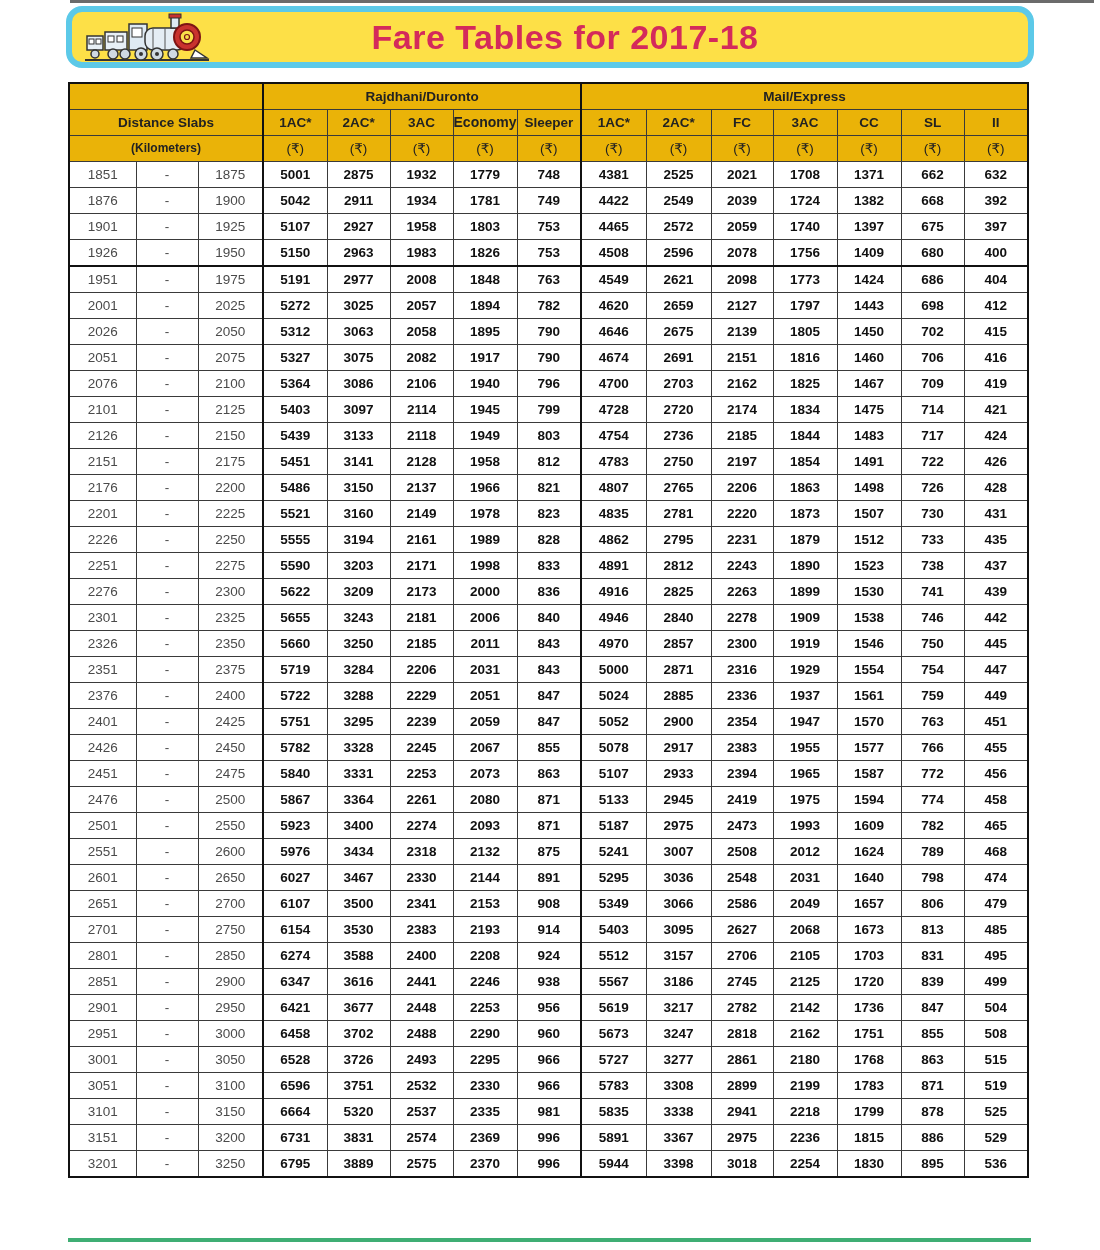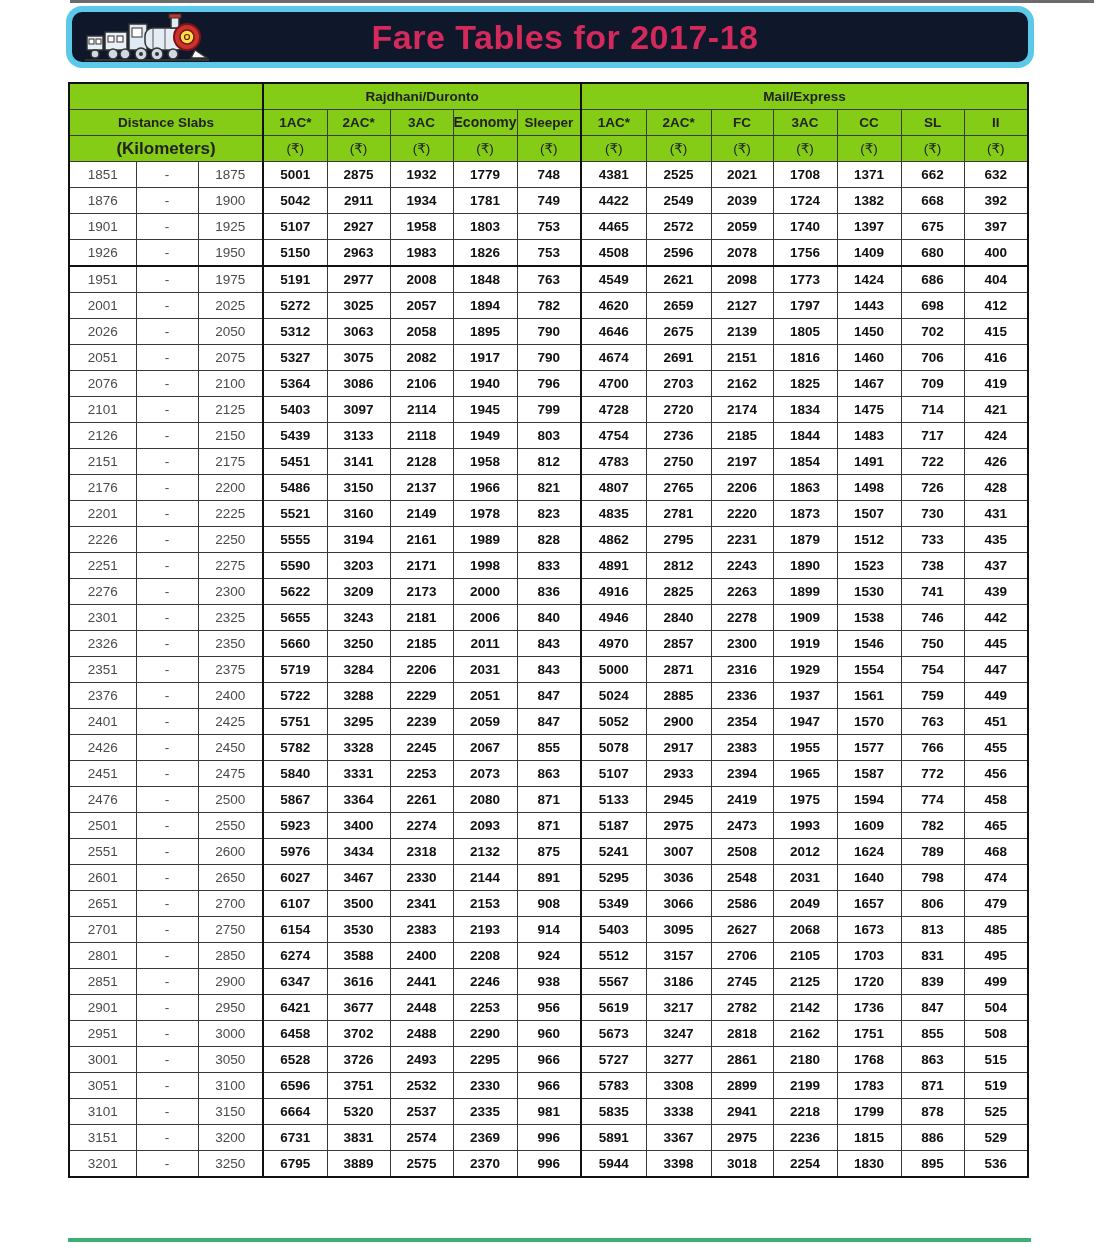--- a/index.html
+++ b/index.html
@@ -5,39 +5,39 @@
   html,body{margin:0;padding:0;background:#fff;}
   body{
     width:1100px;height:1250px;position:relative;
     font-family:"Liberation Sans","DejaVu Sans",sans-serif;
     -webkit-font-smoothing:antialiased;
   }
   .top-rule{position:absolute;top:0;left:70px;width:1024px;height:3px;background:#6b6b6b;}
   
   .banner{
     position:absolute;top:6px;left:66px;width:968px;height:62px;
-    background:#0f172a;border:6px solid #5cc9e8;border-radius:16px;
+    background:#fde047;border:6px solid #5cc9e8;border-radius:16px;
     box-sizing:border-box;display:flex;align-items:center;
   }
   .banner .logo{flex:0 0 150px;display:flex;justify-content:center;align-items:center;}
   .banner .title{
     flex:1;text-align:center;font-size:34px;font-weight:bold;color:#d42a5b;
     letter-spacing:.5px;padding-right:120px;
   }
   
   table.fares{
     position:absolute;top:82px;left:68px;width:960px;
     border-collapse:collapse;table-layout:fixed;
     border:2.5px solid #111;
   }
   table.fares th,table.fares td{
     border:1px solid #3a3a3a;height:25px;padding:0;text-align:center;
     font-size:13.5px;line-height:25px;overflow:hidden;white-space:nowrap;
   }
-  thead th{background:#84cc16;color:#222;}
+  thead th{background:#eab308;color:#222;}
   .grp{font-size:15px;font-weight:bold;border-bottom:2px solid #111;}
   .lbl{font-size:14.5px;font-weight:bold;}
   .lbl.small{font-size:14px;}
   .rupee{font-size:12.5px;font-weight:normal;border-bottom:2.5px solid #111;}
   .lblrow th{border-bottom:2px solid #111;}
   td.dist{color:#4a4a4a;font-weight:normal;}
   td.fare{color:#101010;font-weight:bold;}
   .thickL{border-left:2.5px solid #111 !important;}
   tr.thick-bottom td{border-bottom:2.5px solid #111;}
   .bottom-rule{position:absolute;top:1238px;left:68px;width:963px;height:4px;background:#3fae74;}
@@ -122,21 +122,21 @@
         <th class="lbl">Sleeper</th>
         <th class="lbl thickL">1AC*</th>
         <th class="lbl">2AC*</th>
         <th class="lbl">FC</th>
         <th class="lbl">3AC</th>
         <th class="lbl">CC</th>
         <th class="lbl">SL</th>
         <th class="lbl">II</th>
       </tr>
     <tr id="currency-row">
-      <th colspan="3" class="lbl rupee" style="font-weight:bold;font-size:17px;">(Kilometers)</th>
+      <th colspan="3" class="lbl rupee" style="font-weight:bold;font-size:12px;">(Kilometers)</th>
     <th class="rupee thickL">(₹)</th>
         <th class="rupee">(₹)</th>
         <th class="rupee">(₹)</th>
         <th class="rupee">(₹)</th>
         <th class="rupee">(₹)</th>
         <th class="rupee thickL">(₹)</th>
         <th class="rupee">(₹)</th>
         <th class="rupee">(₹)</th>
         <th class="rupee">(₹)</th>
         <th class="rupee">(₹)</th>

